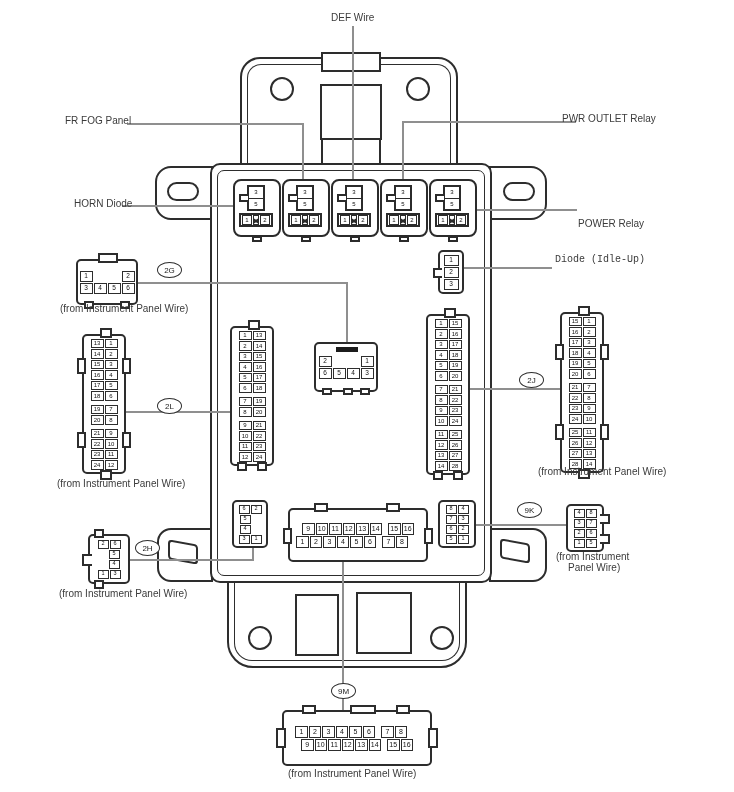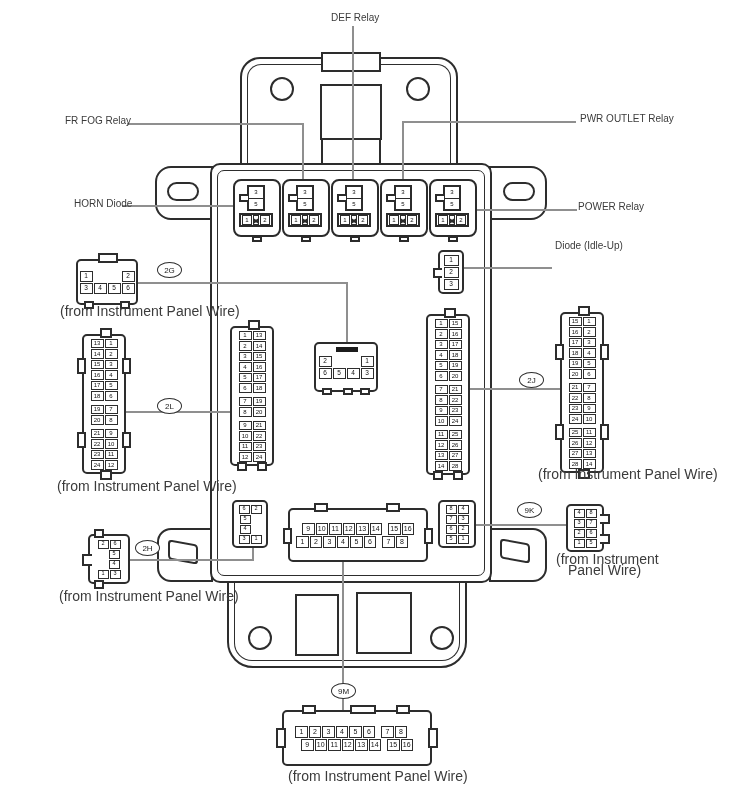--- a/index.html
+++ b/index.html
@@ -1,21 +1,21 @@
 <!DOCTYPE html>
 <html><head>
 <meta charset="utf-8">
 <style>
   html,body { margin:0; padding:0; background:#fff; }
   .stage { position:relative; width:734px; height:792px; background:#ffffff; overflow:hidden;
            font-family:"Liberation Sans", sans-serif; }
 
   
   .lbl { position:absolute; font-size:10px; color:#3b3b3b; white-space:nowrap; z-index:6; }
-  .lbl.sm { font-size:14px; }
+  .lbl.sm { font-size:10px; }
 
   
   .hline, .vline { position:absolute; background:#8f8f8f; z-index:3; }
   .hline { height:1.5px; } .vline { width:1.5px; }
 
   
   .shape { position:absolute; border:2px solid #2d2d2d; background:#fff; box-sizing:border-box; }
   .nofill { background:transparent; }
   .thin { border-width:1.5px; }
   .circle { border-radius:50%; }
@@ -666,26 +666,26 @@
   <div class="oval" style="left:135px;top:540px;">
     <span>2H</span>
     </div>
   <div class="oval" style="left:517px;top:502px;">
     <span>9K</span>
     </div>
   <div class="oval" style="left:331px;top:683px;">
     <span>9M</span>
     </div>
 
-  <div class="lbl" style="left:331px;top:12px;">DEF Relay</div>
-  <div class="lbl" style="left:65px;top:115px;">FR FOG Relay</div>
-  <div class="lbl" style="left:580px;top:113px;">PWR OUTLET Relay</div>
+  <div class="lbl" style="left:331px;top:12px;">DEF Wire</div>
+  <div class="lbl" style="left:65px;top:115px;">FR FOG Panel</div>
+  <div class="lbl" style="left:562px;top:113px;">PWR OUTLET Relay</div>
   <div class="lbl" style="left:74px;top:198px;">HORN Diode</div>
-  <div class="lbl" style="left:578px;top:201px;">POWER Relay</div>
-  <div class="lbl" style="left:555px;top:240px;">Diode (Idle-Up)</div>
+  <div class="lbl" style="left:578px;top:218px;">POWER Relay</div>
+  <div class="lbl" style="left:555px;top:254px;font-family:Liberation Mono, monospace;">Diode (Idle-Up)</div>
   <div class="lbl sm" style="left:60px;top:303px;">(from Instrument Panel Wire)</div>
   <div class="lbl sm" style="left:57px;top:478px;">(from Instrument Panel Wire)</div>
   <div class="lbl sm" style="left:538px;top:466px;">(from Instrument Panel Wire)</div>
   <div class="lbl sm" style="left:59px;top:588px;">(from Instrument Panel Wire)</div>
   <div class="lbl sm" style="left:556px;top:551px;">(from Instrument</div>
   <div class="lbl sm" style="left:568px;top:562px;">Panel Wire)</div>
   <div class="lbl sm" style="left:288px;top:768px;">(from Instrument Panel Wire)</div>
 
 </div>
 

